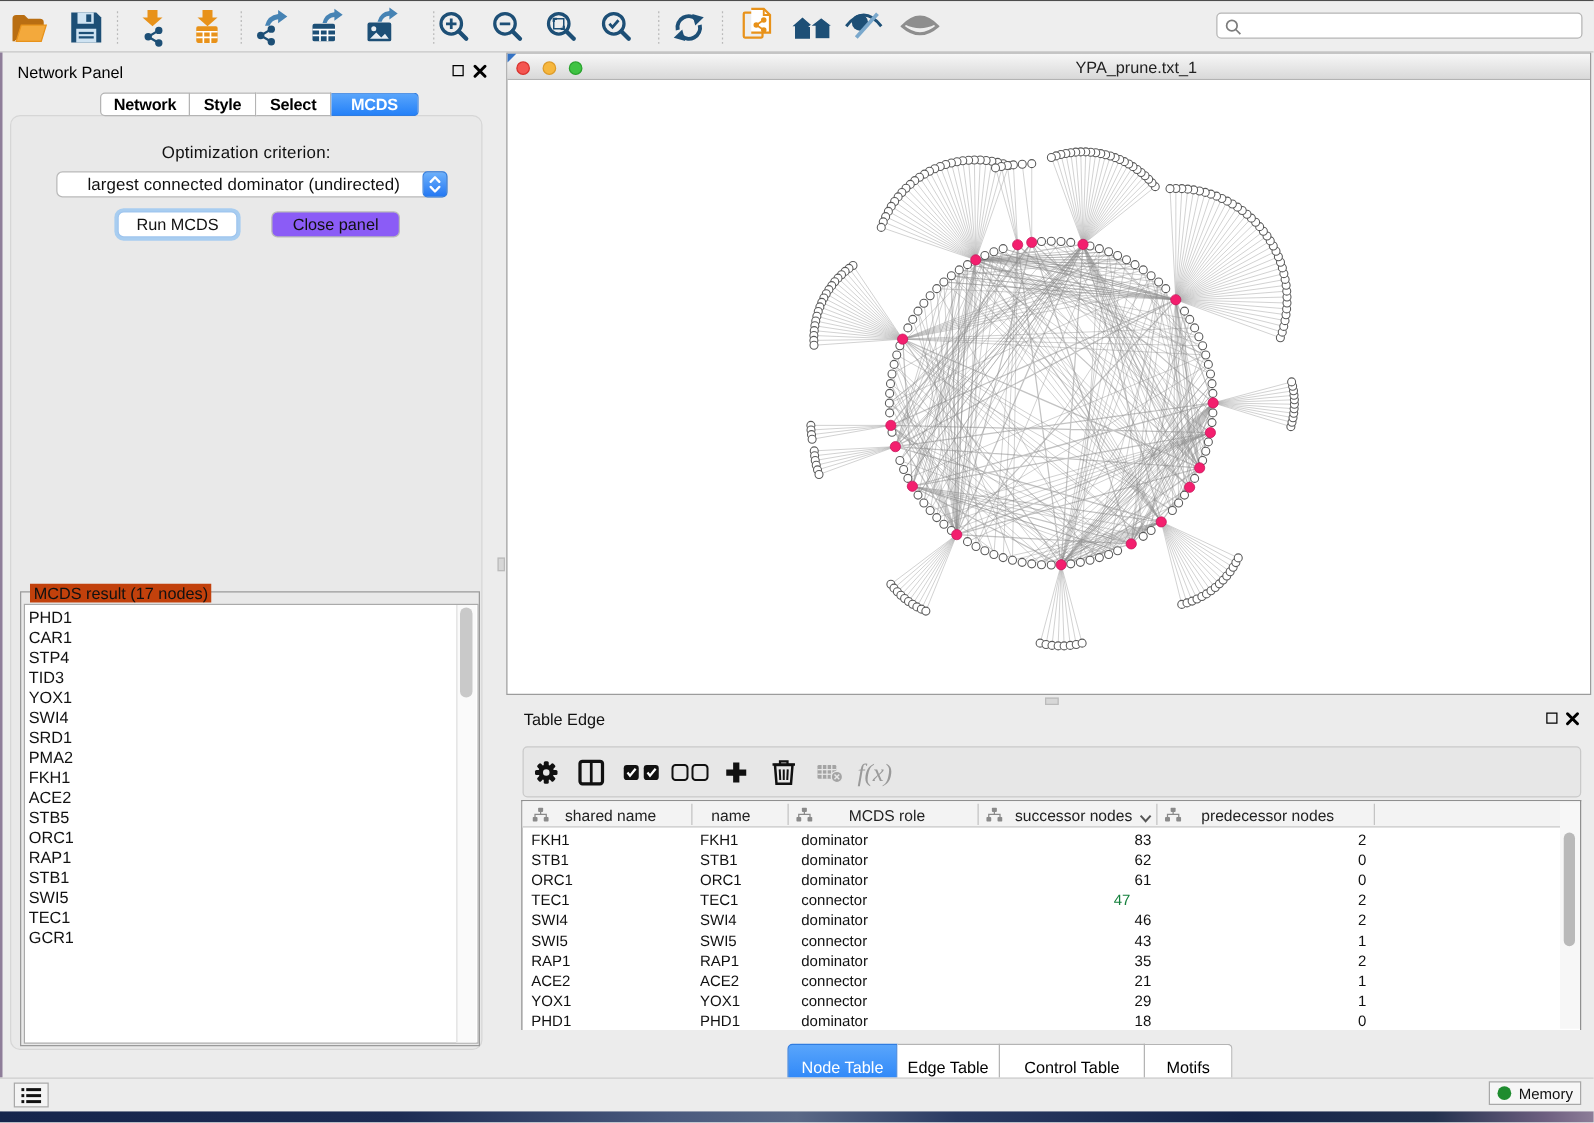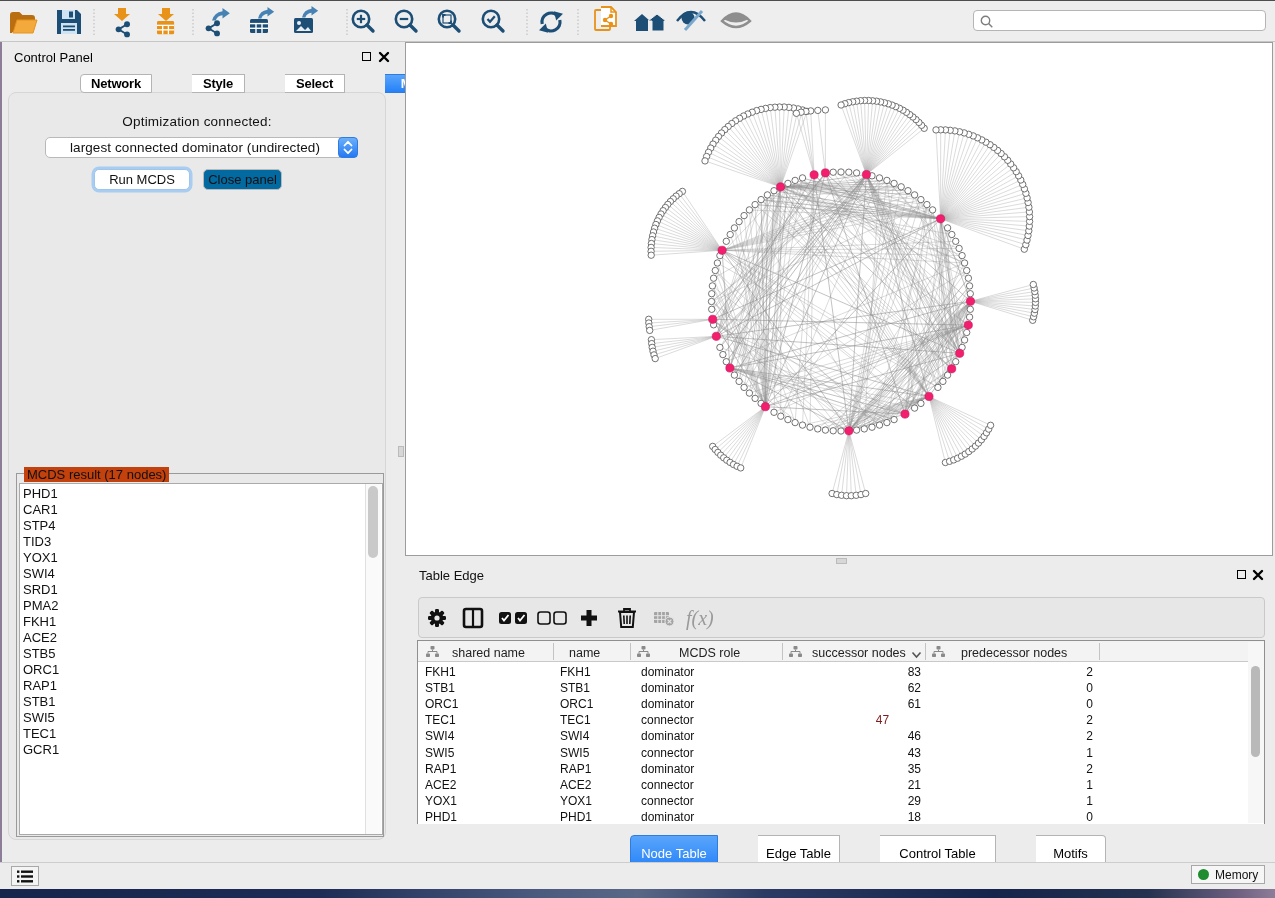--- a/index.html
+++ b/index.html
@@ -1,17 +1,17 @@
 <!DOCTYPE html>
 <html><head><meta charset="utf-8"><style>
 *{margin:0;padding:0;box-sizing:border-box}
 html,body{width:1275px;height:898px;overflow:hidden}
 body{font-family:"Liberation Sans",sans-serif;background:#ececec;position:relative;color:#111}
 .abs{position:absolute}
-.seg{display:flex;position:absolute;font-size:13px;gap:40px;}
+.seg{display:flex;position:absolute;font-size:13px;}
 .seg.tb>div{font-weight:bold;letter-spacing:-0.2px}
 .seg>div{background:#fff;border:1px solid #b4b4b4;border-left:none;display:flex;align-items:center;justify-content:center;color:#000;white-space:nowrap}
 .seg>div:first-child{border-left:1px solid #b4b4b4;border-radius:4px 0 0 4px}
 .seg>div:last-child{border-radius:0 4px 4px 0}
 .seg>div.on{background:linear-gradient(#59a5fb,#2581f8);border-color:#2f7ce0;color:#fff}
 </style></head><body>
 <div class="abs" style="left:0;top:0;width:1275px;height:1px;background:#4d4d4d"></div>
 <div class="abs" style="left:0;top:1px;width:1275px;height:41px;background:#eeeeee;border-bottom:1px solid #c6c6c6"></div>
 <svg class="abs" style="left:0;top:1px" width="780" height="41" viewBox="0 0 780 41">
     <line x1="94" y1="8" x2="94" y2="34" stroke="#b9b9b9" stroke-width="1" stroke-dasharray="1.5 2"></line>
@@ -133,42 +133,42 @@
       <path d="M2 6.5 Q14 -5 26 6.5 Q20 9.5 14 9.5 Q8 9.5 2 6.5 Z" fill="#8e8e8e"></path>
     </g>
   </svg>
 <div class="abs" style="left:973px;top:10px;width:293px;height:21px;background:#fff;border:1px solid #b5b5b5;border-radius:4px"></div>
 <svg class="abs" style="left:980px;top:15px" width="14" height="14" viewBox="0 0 14 14">
     <circle cx="5.5" cy="5.5" r="4.2" fill="none" stroke="#7d7d7d" stroke-width="1.4"></circle>
     <line x1="8.6" y1="8.6" x2="12.3" y2="12.3" stroke="#7d7d7d" stroke-width="1.4"></line>
   </svg>
 <div class="abs" style="left:0;top:42px;width:2px;height:847px;background:#8e7d99"></div>
 <div class="abs" style="left:0;top:889px;width:1275px;height:9px;background:linear-gradient(90deg,#16254c 0%,#1d2c54 25%,#4a5a7e 42%,#5a6886 50%,#2a3a62 60%,#15244a 78%,#24324f 90%,#6e5f80 97%,#8d7d98 100%)"></div>
-<div class="abs" style="left:14px;top:50px;font-size:13px;color:#000">Control Panel</div>
+<div class="abs" style="left:14px;top:50px;font-size:13px;color:#000">Network Panel</div>
 <div class="abs" style="left:362px;top:52px;width:9px;height:9px;border:1.5px solid #000"></div>
 <svg class="abs" style="left:378px;top:51px" width="12" height="12" viewBox="0 0 12 12">
     <path d="M2 2 L10 10 M10 2 L2 10" stroke="#000" stroke-width="2.4" stroke-linecap="round"></path>
   </svg>
 <div class="abs" style="left:8px;top:92px;width:378px;height:748px;background:#e9e9e9;border:1px solid #d6d6d6;border-radius:8px"></div>
 <div class="seg tb" style="left:80px;top:74px;height:19px">
 <div style="width:72px">Network</div>
     <div style="width:53px">Style</div>
     <div style="width:60px">Select</div>
     <div class="on" style="width:70px">MCDS</div>
   </div>
-<div class="abs" style="left:8px;top:114px;width:378px;text-align:center;font-size:13.5px;letter-spacing:0.2px">Optimization connected:</div>
+<div class="abs" style="left:8px;top:114px;width:378px;text-align:center;font-size:13.5px;letter-spacing:0.2px">Optimization criterion:</div>
 <div class="abs" style="left:45px;top:137px;width:313px;height:21px;background:#fff;border:1px solid #b9b9b9;border-radius:5px"></div>
 <div class="abs" style="left:50px;top:140px;width:290px;text-align:center;font-size:13.5px;letter-spacing:0.1px;white-space:nowrap">largest connected dominator (undirected)</div>
 <div class="abs" style="left:338px;top:137px;width:20px;height:21px;background:linear-gradient(#6cb0fb,#2478f3);border-radius:4px;border:1px solid #2f7ce0"></div>
 <svg class="abs" style="left:342px;top:140px" width="12" height="15" viewBox="0 0 12 15">
     <path d="M2.5 5.5 L6 1.8 L9.5 5.5" fill="none" stroke="#fff" stroke-width="1.8" stroke-linecap="round" stroke-linejoin="round"></path>
     <path d="M2.5 9.5 L6 13.2 L9.5 9.5" fill="none" stroke="#fff" stroke-width="1.8" stroke-linecap="round" stroke-linejoin="round"></path>
   </svg>
 <div class="abs" style="left:94px;top:169px;width:96px;height:21px;background:#fff;border:1px solid #9fc5ee;border-radius:5px;box-shadow:0 0 0 2.5px #a8cdf0;display:flex;align-items:center;justify-content:center;font-size:13px">Run MCDS</div>
-<div class="abs" style="left:203px;top:169px;width:79px;height:21px;background:#0369a1;border:1px solid #b9b9b9;border-radius:5px;display:flex;align-items:center;justify-content:center;font-size:13px">Close panel</div>
+<div class="abs" style="left:217px;top:169px;width:103px;height:21px;background:#8b5cf6;border:1px solid #b9b9b9;border-radius:5px;display:flex;align-items:center;justify-content:center;font-size:13px">Close panel</div>
 <div class="abs" style="left:16px;top:473px;width:368px;height:364px;border:1px solid #9a9a9a"></div>
 <div class="abs" style="left:24px;top:467px;background:#c2410c;padding:0 3px;font-size:13px">MCDS result (17 nodes)</div>
 <div class="abs" style="left:19px;top:483px;width:364px;height:352px;background:#fff;border:1px solid #aaa"></div>
 <div class="abs" style="left:23px;top:486px;font-size:13px">
     <div style="height:16px;line-height:16px">PHD1</div>
     <div style="height:16px;line-height:16px">CAR1</div>
     <div style="height:16px;line-height:16px">STP4</div>
     <div style="height:16px;line-height:16px">TID3</div>
     <div style="height:16px;line-height:16px">YOX1</div>
     <div style="height:16px;line-height:16px">SWI4</div>
@@ -182,20 +182,27 @@
     <div style="height:16px;line-height:16px">STB1</div>
     <div style="height:16px;line-height:16px">SWI5</div>
     <div style="height:16px;line-height:16px">TEC1</div>
     <div style="height:16px;line-height:16px">GCR1</div>
   </div>
 <div class="abs" style="left:365px;top:484px;width:16px;height:350px;background:#fafafa;border-left:1px solid #e0e0e0"></div>
 <div class="abs" style="left:368px;top:486px;width:10px;height:72px;background:#c9c9c9;border-radius:5px"></div>
 <div class="abs" style="left:398px;top:446px;width:6px;height:11px;background:#d7d7d7;border:1px solid #bbb"></div>
 <div class="abs" style="left:836px;top:558px;width:11px;height:6px;background:#d7d7d7;border:1px solid #bbb"></div>
 <div class="abs" style="left:405px;top:42px;width:868px;height:514px;border:1px solid #9c9c9c;background:#fff">
+<div style="height:21px;background:linear-gradient(#f7f7f7,#d9d9d9);border-bottom:1px solid #b3b3b3;position:relative">
+<div style="position:absolute;left:7px;top:5.5px;width:11px;height:11px;border-radius:50%;background:#f45651;border:0.5px solid #d8332e"></div>
+<div style="position:absolute;left:28px;top:5.5px;width:11px;height:11px;border-radius:50%;background:#f6b73e;border:0.5px solid #dd9b28"></div>
+<div style="position:absolute;left:49px;top:5.5px;width:11px;height:11px;border-radius:50%;background:#3fc343;border:0.5px solid #2aa32e"></div>
+<div style="position:absolute;left:0;top:3px;width:100%;text-align:center;font-size:13px;color:#222;transform:translateX(70px)">YPA_prune.txt_1</div>
+<div style="position:absolute;left:0;top:0;width:0;height:0;border-top:7px solid #3573c4;border-right:7px solid transparent"></div>
+</div>
 <div style="position:relative;width:866px;height:491px">
       <svg width="867" height="492" viewBox="0 0 867 492" style="position:absolute;left:0;top:0">
         <path d="M374.6 143.9L328.4 332.1M374.6 143.9L333.1 338.4M374.6 143.9L338.1 344.4M374.6 143.9L343.4 350.1M374.6 143.9L349.1 355.4M374.6 143.9L355.1 360.4M374.6 143.9L368.0 369.3M374.6 143.9L374.8 373.2M374.6 143.9L526.6 166.9M374.6 143.9L520.9 161.6M374.6 143.9L514.9 156.6M374.6 143.9L508.6 151.9M374.6 143.9L502.0 147.7M374.6 143.9L495.2 143.8M374.6 143.9L488.1 140.4M374.6 143.9L480.9 137.4M374.6 143.9L508.6 151.9M374.6 143.9L502.0 147.7M374.6 143.9L495.2 143.8M374.6 143.9L488.1 140.4M374.6 143.9L480.9 137.4M374.6 143.9L473.5 134.9M374.6 143.9L562.4 235.2M374.6 143.9L560.7 227.5M374.6 143.9L558.6 220.0M374.6 143.9L556.1 212.6M374.6 143.9L553.1 205.4M408.1 131.8L389.1 379.6M408.1 131.8L396.5 382.1M408.1 131.8L404.0 384.2M408.1 131.8L560.7 289.5M408.1 131.8L563.6 274.1M408.1 131.8L564.3 266.3M419.4 129.9L531.9 344.4M419.4 129.9L536.9 338.4M419.4 129.9L305.7 266.3M419.4 129.9L307.6 281.8M419.4 129.9L313.9 304.4M460.4 131.5L305.5 258.5M460.4 131.5L305.7 266.3M460.4 131.5L307.6 281.8M460.4 131.5L313.9 304.4M460.4 131.5L316.9 311.6M460.4 131.5L320.3 318.7M460.4 131.5L328.4 332.1M460.4 131.5L313.9 304.4M460.4 131.5L316.9 311.6M460.4 131.5L320.3 318.7M460.4 131.5L328.4 332.1M460.4 131.5L333.1 338.4M460.4 131.5L338.1 344.4M460.4 131.5L343.4 350.1M460.4 131.5L531.9 344.4M460.4 131.5L536.9 338.4M460.4 131.5L541.6 332.1M460.4 131.5L549.7 318.7M460.4 131.5L556.1 304.4M460.4 131.5L558.6 297.0M534.6 175.8L427.2 129.2M534.6 175.8L396.5 134.9M534.6 175.8L389.1 137.4M534.6 175.8L381.9 140.4M534.6 175.8L368.0 147.7M534.6 175.8L361.4 151.9M534.6 175.8L355.1 156.6M534.6 175.8L349.1 161.6M534.6 175.8L514.9 360.4M534.6 175.8L531.9 344.4M534.6 175.8L536.9 338.4M534.6 175.8L541.6 332.1M534.6 175.8L549.7 318.7M534.6 175.8L556.1 304.4M534.6 175.8L558.6 297.0M534.6 175.8L396.5 134.9M534.6 175.8L389.1 137.4M534.6 175.8L381.9 140.4M534.6 175.8L368.0 147.7M534.6 175.8L361.4 151.9M534.6 175.8L355.1 156.6M534.6 175.8L349.1 161.6M534.6 175.8L343.4 166.9M564.5 258.3L466.0 384.2M564.5 258.3L473.5 382.1M564.5 258.3L480.9 379.6M564.5 258.3L488.1 376.6M564.5 258.3L508.6 365.1M564.5 258.3L514.9 360.4M564.5 258.3L531.9 344.4M564.5 258.3L536.9 338.4M564.5 258.3L411.7 385.9M564.5 258.3L419.4 387.1M564.5 258.3L427.2 387.8M564.5 258.3L435.0 388.0M564.5 258.3L450.6 387.1M564.5 258.3L458.3 385.9M562.3 282.1L338.1 344.4M562.3 282.1L343.4 350.1M562.3 282.1L427.2 387.8M562.3 282.1L435.0 388.0M562.3 282.1L381.9 140.4M562.3 282.1L368.0 147.7M562.3 282.1L349.1 355.4M562.3 282.1L355.1 360.4M562.3 282.1L368.0 369.3M553.7 310.3L520.9 161.6M553.7 310.3L514.9 156.6M553.7 310.3L508.6 151.9M553.7 310.3L450.6 129.9M553.7 310.3L442.8 129.2M553.7 310.3L435.0 129.0M553.7 310.3L427.2 129.2M553.7 310.3L396.5 134.9M553.7 310.3L389.1 137.4M545.7 325.8L541.6 184.9M545.7 325.8L526.6 166.9M545.7 325.8L450.6 387.1M545.7 325.8L458.3 385.9M545.7 325.8L368.0 147.7M545.7 325.8L361.4 151.9M545.7 325.8L355.1 156.6M545.7 325.8L349.1 161.6M523.0 353.5L396.5 134.9M523.0 353.5L389.1 137.4M523.0 353.5L381.9 140.4M523.0 353.5L368.0 147.7M523.0 353.5L361.4 151.9M523.0 353.5L355.1 156.6M523.0 353.5L396.5 382.1M523.0 353.5L404.0 384.2M523.0 353.5L411.7 385.9M523.0 353.5L419.4 387.1M523.0 353.5L427.2 387.8M523.0 353.5L435.0 388.0M523.0 353.5L450.6 387.1M523.0 353.5L458.3 385.9M523.0 353.5L466.0 384.2M499.0 371.1L564.3 266.3M499.0 371.1L564.3 250.7M499.0 371.1L563.6 242.9M499.0 371.1L545.8 191.5M499.0 371.1L541.6 184.9M499.0 371.1L526.6 166.9M499.0 371.1L520.9 161.6M499.0 371.1L307.6 281.8M499.0 371.1L313.9 304.4M442.9 387.8L564.3 250.7M442.9 387.8L563.6 242.9M442.9 387.8L562.4 235.2M442.9 387.8L560.7 227.5M442.9 387.8L520.9 161.6M442.9 387.8L514.9 156.6M442.9 387.8L508.6 151.9M442.9 387.8L502.0 147.7M442.9 387.8L495.2 143.8M442.9 387.8L488.1 140.4M442.9 387.8L560.7 289.5M442.9 387.8L563.6 274.1M442.9 387.8L564.3 266.3M442.9 387.8L564.3 250.7M442.9 387.8L563.6 242.9M442.9 387.8L562.4 235.2M359.4 363.7L396.5 134.9M359.4 363.7L389.1 137.4M359.4 363.7L381.9 140.4M359.4 363.7L368.0 147.7M359.4 363.7L361.4 151.9M359.4 363.7L355.1 156.6M359.4 363.7L311.4 220.0M359.4 363.7L309.3 227.5M359.4 363.7L307.6 235.2M359.4 363.7L306.4 242.9M359.4 363.7L305.7 250.7M359.4 363.7L305.5 258.5M359.4 363.7L381.9 140.4M359.4 363.7L368.0 147.7M359.4 363.7L361.4 151.9M359.4 363.7L355.1 156.6M359.4 363.7L349.1 161.6M359.4 363.7L343.4 166.9M359.4 363.7L338.1 172.6M359.4 363.7L333.1 178.6M359.4 363.7L328.4 184.9M323.9 325.0L381.9 140.4M323.9 325.0L368.0 147.7M323.9 325.0L361.4 151.9M323.9 325.0L396.5 134.9M323.9 325.0L389.1 137.4M323.9 325.0L480.9 379.6M323.9 325.0L488.1 376.6M323.9 325.0L488.1 376.6M323.9 325.0L508.6 365.1M323.9 325.0L514.9 360.4M310.3 293.3L355.1 156.6M310.3 293.3L349.1 161.6M310.3 293.3L381.9 140.4M310.3 293.3L368.0 147.7M310.3 293.3L480.9 137.4M310.3 293.3L473.5 134.9M310.3 293.3L466.0 132.8M306.7 276.3L427.2 387.8M306.7 276.3L435.0 388.0M306.7 276.3L450.6 387.1M306.7 276.3L458.3 385.9M316.1 207.3L558.6 220.0M316.1 207.3L556.1 212.6M316.1 207.3L553.1 205.4M316.1 207.3L549.7 198.3M316.1 207.3L526.6 166.9M316.1 207.3L520.9 161.6M316.1 207.3L514.9 156.6M316.1 207.3L508.6 151.9M316.1 207.3L502.0 147.7M316.1 207.3L495.2 143.8M316.1 207.3L488.1 140.4M316.1 207.3L488.1 376.6M316.1 207.3L508.6 365.1M316.1 207.3L514.9 360.4M316.1 207.3L531.9 344.4M316.1 207.3L536.9 338.4M305.5 258.5L450.6 387.1M306.4 242.9L480.9 379.6M381.9 140.4L313.9 212.6M495.2 143.8L355.1 156.6M343.4 166.9L466.0 384.2M328.4 332.1L396.5 382.1M309.3 227.5L435.0 388.0M306.4 242.9L381.9 376.6M562.4 235.2L442.8 129.2M435.0 388.0L536.9 338.4M558.6 220.0L381.9 140.4M305.5 258.5L473.5 382.1M349.1 355.4L560.7 227.5M324.2 191.5L389.1 379.6M560.7 227.5L480.9 137.4M545.8 191.5L355.1 156.6M558.6 220.0L480.9 137.4M473.5 382.1L558.6 220.0M480.9 137.4L307.6 235.2M466.0 132.8L305.5 258.5M458.3 385.9L473.5 134.9M374.8 373.2L514.9 156.6M427.2 387.8L549.7 198.3M520.9 161.6L305.5 258.5M361.4 151.9L333.1 338.4M466.0 384.2L526.6 166.9M313.9 212.6L508.6 365.1M508.6 365.1L480.9 137.4M442.8 129.2L307.6 281.8M450.6 387.1L480.9 137.4M508.6 365.1L556.1 212.6M309.3 227.5L473.5 382.1M320.3 318.7L558.6 220.0M558.6 297.0L526.6 166.9M311.4 220.0L531.9 344.4M473.5 134.9L374.8 373.2M480.9 379.6L520.9 161.6M328.4 184.9L404.0 384.2" stroke="#8f8f8f" stroke-width="0.65" stroke-opacity="0.5" fill="none"></path>
         <path d="M374.6 143.9L460.4 131.5M374.6 143.9L553.7 310.3M374.6 143.9L523.0 353.5M408.1 131.8L442.9 387.8M408.1 131.8L310.3 293.3M419.4 129.9L564.5 258.3M419.4 129.9L499.0 371.1M419.4 129.9L359.4 363.7M419.4 129.9L306.7 276.3M460.4 131.5L553.7 310.3M460.4 131.5L545.7 325.8M460.4 131.5L523.0 353.5M460.4 131.5L442.9 387.8M460.4 131.5L359.4 363.7M534.6 175.8L564.5 258.3M534.6 175.8L553.7 310.3M534.6 175.8L359.4 363.7M534.6 175.8L310.3 293.3M534.6 175.8L306.7 276.3M564.5 258.3L499.0 371.1M564.5 258.3L442.9 387.8M564.5 258.3L323.9 325.0M564.5 258.3L310.3 293.3M562.3 282.1L545.7 325.8M562.3 282.1L359.4 363.7M562.3 282.1L323.9 325.0M562.3 282.1L306.7 276.3M553.7 310.3L523.0 353.5M553.7 310.3L442.9 387.8M553.7 310.3L359.4 363.7M553.7 310.3L310.3 293.3M553.7 310.3L316.1 207.3M545.7 325.8L499.0 371.1M523.0 353.5L442.9 387.8M523.0 353.5L323.9 325.0M523.0 353.5L310.3 293.3M499.0 371.1L442.9 387.8M499.0 371.1L359.4 363.7M499.0 371.1L323.9 325.0M442.9 387.8L323.9 325.0M442.9 387.8L316.1 207.3M359.4 363.7L306.7 276.3M323.9 325.0L316.1 207.3" stroke="#888888" stroke-width="1.0" stroke-opacity="0.5" fill="none"></path>
         <path d="M374.6 143.9L401.0 68.4M374.6 143.9L396.6 67.0M374.6 143.9L392.1 65.9M374.6 143.9L387.5 65.0M374.6 143.9L382.9 64.4M374.6 143.9L378.2 64.0M374.6 143.9L373.5 64.0M374.6 143.9L368.9 64.2M374.6 143.9L364.2 64.6M374.6 143.9L359.6 65.4M374.6 143.9L355.1 66.4M374.6 143.9L350.6 67.6M374.6 143.9L346.2 69.2M374.6 143.9L341.8 71.0M374.6 143.9L337.6 73.0M374.6 143.9L333.6 75.3M374.6 143.9L329.6 77.8M374.6 143.9L325.8 80.5M374.6 143.9L322.2 83.5M374.6 143.9L318.8 86.6M374.6 143.9L315.5 90.0M374.6 143.9L312.5 93.5M374.6 143.9L309.7 97.2M374.6 143.9L307.0 101.1M374.6 143.9L304.7 105.1M374.6 143.9L302.5 109.3M374.6 143.9L300.6 113.5M374.6 143.9L299.0 117.9M408.1 131.8L404.7 67.9M408.1 131.8L399.9 68.4M408.1 131.8L395.1 69.2M408.1 131.8L390.4 70.3M419.4 129.9L419.4 66.9M419.4 129.9L411.8 67.4M460.4 131.5L518.2 85.3M460.4 131.5L515.6 82.3M460.4 131.5L512.9 79.4M460.4 131.5L510.0 76.6M460.4 131.5L506.9 74.0M460.4 131.5L503.7 71.6M460.4 131.5L500.4 69.3M460.4 131.5L497.0 67.2M460.4 131.5L493.5 65.3M460.4 131.5L489.8 63.6M460.4 131.5L486.1 62.1M460.4 131.5L482.3 60.8M460.4 131.5L478.5 59.8M460.4 131.5L474.6 58.9M460.4 131.5L470.6 58.2M460.4 131.5L466.6 57.8M460.4 131.5L462.6 57.5M460.4 131.5L458.6 57.5M460.4 131.5L454.6 57.7M460.4 131.5L450.6 58.2M460.4 131.5L446.7 58.8M460.4 131.5L442.7 59.6M460.4 131.5L438.9 60.7M460.4 131.5L435.1 62.0M534.6 175.8L618.3 206.2M534.6 175.8L619.8 201.7M534.6 175.8L621.0 197.1M534.6 175.8L622.0 192.5M534.6 175.8L622.8 187.8M534.6 175.8L623.3 183.1M534.6 175.8L623.6 178.4M534.6 175.8L623.6 173.6M534.6 175.8L623.4 168.9M534.6 175.8L622.9 164.2M534.6 175.8L622.1 159.5M534.6 175.8L621.1 154.9M534.6 175.8L619.9 150.3M534.6 175.8L618.4 145.8M534.6 175.8L616.7 141.4M534.6 175.8L614.8 137.0M534.6 175.8L612.6 132.8M534.6 175.8L610.2 128.7M534.6 175.8L607.6 124.8M534.6 175.8L604.7 121.0M534.6 175.8L601.7 117.3M534.6 175.8L598.5 113.8M534.6 175.8L595.1 110.5M534.6 175.8L591.6 107.4M534.6 175.8L587.8 104.4M534.6 175.8L584.0 101.7M534.6 175.8L579.9 99.2M534.6 175.8L575.8 96.9M534.6 175.8L571.5 94.8M534.6 175.8L567.2 92.9M534.6 175.8L562.7 91.3M534.6 175.8L558.2 89.9M534.6 175.8L553.6 88.8M534.6 175.8L548.9 87.9M534.6 175.8L544.2 87.3M534.6 175.8L539.5 86.9M534.6 175.8L534.7 86.8M534.6 175.8L530.0 86.9M564.5 258.3L626.7 277.3M564.5 258.3L627.6 273.8M564.5 258.3L628.4 270.2M564.5 258.3L629.0 266.6M564.5 258.3L629.3 263.0M564.5 258.3L629.5 259.4M564.5 258.3L629.5 255.8M564.5 258.3L629.2 252.2M564.5 258.3L628.8 248.6M564.5 258.3L628.1 245.0M564.5 258.3L627.3 241.5M523.0 353.5L539.4 419.5M523.0 353.5L543.6 418.3M523.0 353.5L547.7 416.9M523.0 353.5L551.6 415.2M523.0 353.5L555.5 413.2M523.0 353.5L559.2 411.1M523.0 353.5L562.8 408.6M523.0 353.5L566.2 406.0M523.0 353.5L569.5 403.1M523.0 353.5L572.5 400.1M523.0 353.5L575.4 396.8M523.0 353.5L578.1 393.4M523.0 353.5L580.5 389.8M523.0 353.5L582.7 386.1M523.0 353.5L584.6 382.3M442.9 387.8L426.1 450.5M442.9 387.8L430.8 451.6M442.9 387.8L435.6 452.3M442.9 387.8L440.5 452.7M442.9 387.8L445.3 452.7M442.9 387.8L450.2 452.3M442.9 387.8L455.0 451.6M442.9 387.8L459.7 450.5M359.4 363.7L306.7 403.4M359.4 363.7L309.2 406.5M359.4 363.7L311.9 409.4M359.4 363.7L314.7 412.2M359.4 363.7L317.7 414.8M359.4 363.7L320.8 417.2M359.4 363.7L324.1 419.4M359.4 363.7L327.5 421.5M359.4 363.7L331.1 423.3M359.4 363.7L334.7 424.9M310.3 293.3L245.4 296.7M310.3 293.3L245.7 300.6M310.3 293.3L246.2 304.4M310.3 293.3L247.0 308.2M310.3 293.3L248.0 311.9M310.3 293.3L249.2 315.6M306.7 276.3L242.7 276.3M306.7 276.3L242.8 280.0M306.7 276.3L243.2 283.7M306.7 276.3L243.7 287.4M316.1 207.3L276.4 148.4M316.1 207.3L273.2 150.7M316.1 207.3L270.1 153.1M316.1 207.3L267.2 155.8M316.1 207.3L264.4 158.5M316.1 207.3L261.8 161.4M316.1 207.3L259.4 164.5M316.1 207.3L257.1 167.7M316.1 207.3L255.0 171.0M316.1 207.3L253.1 174.4M316.1 207.3L251.4 177.9M316.1 207.3L249.9 181.5M316.1 207.3L248.6 185.2M316.1 207.3L247.5 189.0M316.1 207.3L246.6 192.8M316.1 207.3L245.9 196.6M316.1 207.3L245.4 200.5M316.1 207.3L245.1 204.4M316.1 207.3L245.1 208.3M316.1 207.3L245.2 212.2" stroke="#b0b0b0" stroke-width="0.65" stroke-opacity="0.7" fill="none"></path>
         <g fill="#ffffff" stroke="#5a5a5a" stroke-width="0.85">
           <circle cx="564.3" cy="250.7" r="3.2"></circle>
           <circle cx="563.6" cy="242.9" r="3.2"></circle>
           <circle cx="562.4" cy="235.2" r="3.2"></circle>
           <circle cx="560.7" cy="227.5" r="3.2"></circle>
@@ -600,21 +607,21 @@
 <div class="abs" style="left:860px;top:680.7px;width:61px;text-align:right;font-size:12px;color:#111">62</div>
 <div class="abs" style="left:1030px;top:680.7px;width:63px;text-align:right;font-size:12px;color:#111">0</div>
 <div class="abs" style="left:425px;top:696.9000000000001px;font-size:12px;color:#111">ORC1</div>
 <div class="abs" style="left:560px;top:696.9000000000001px;font-size:12px;color:#111">ORC1</div>
 <div class="abs" style="left:641px;top:696.9000000000001px;font-size:12px;color:#111">dominator</div>
 <div class="abs" style="left:860px;top:696.9000000000001px;width:61px;text-align:right;font-size:12px;color:#111">61</div>
 <div class="abs" style="left:1030px;top:696.9000000000001px;width:63px;text-align:right;font-size:12px;color:#111">0</div>
 <div class="abs" style="left:425px;top:713.1000000000001px;font-size:12px;color:#111">TEC1</div>
 <div class="abs" style="left:560px;top:713.1000000000001px;font-size:12px;color:#111">TEC1</div>
 <div class="abs" style="left:641px;top:713.1000000000001px;font-size:12px;color:#111">connector</div>
-<div class="abs" style="left:852px;top:713.1000000000001px;width:61px;text-align:center;font-size:12px;color:#7f1d1d">47</div>
+<div class="abs" style="left:891px;top:713.1000000000001px;width:61px;text-align:left;font-size:12px;color:#15803d">47</div>
 <div class="abs" style="left:1030px;top:713.1000000000001px;width:63px;text-align:right;font-size:12px;color:#111">2</div>
 <div class="abs" style="left:425px;top:729.3000000000002px;font-size:12px;color:#111">SWI4</div>
 <div class="abs" style="left:560px;top:729.3000000000002px;font-size:12px;color:#111">SWI4</div>
 <div class="abs" style="left:641px;top:729.3000000000002px;font-size:12px;color:#111">dominator</div>
 <div class="abs" style="left:860px;top:729.3000000000002px;width:61px;text-align:right;font-size:12px;color:#111">46</div>
 <div class="abs" style="left:1030px;top:729.3000000000002px;width:63px;text-align:right;font-size:12px;color:#111">2</div>
 <div class="abs" style="left:425px;top:745.5000000000002px;font-size:12px;color:#111">SWI5</div>
 <div class="abs" style="left:560px;top:745.5000000000002px;font-size:12px;color:#111">SWI5</div>
 <div class="abs" style="left:641px;top:745.5000000000002px;font-size:12px;color:#111">connector</div>
 <div class="abs" style="left:860px;top:745.5000000000002px;width:61px;text-align:right;font-size:12px;color:#111">43</div>

